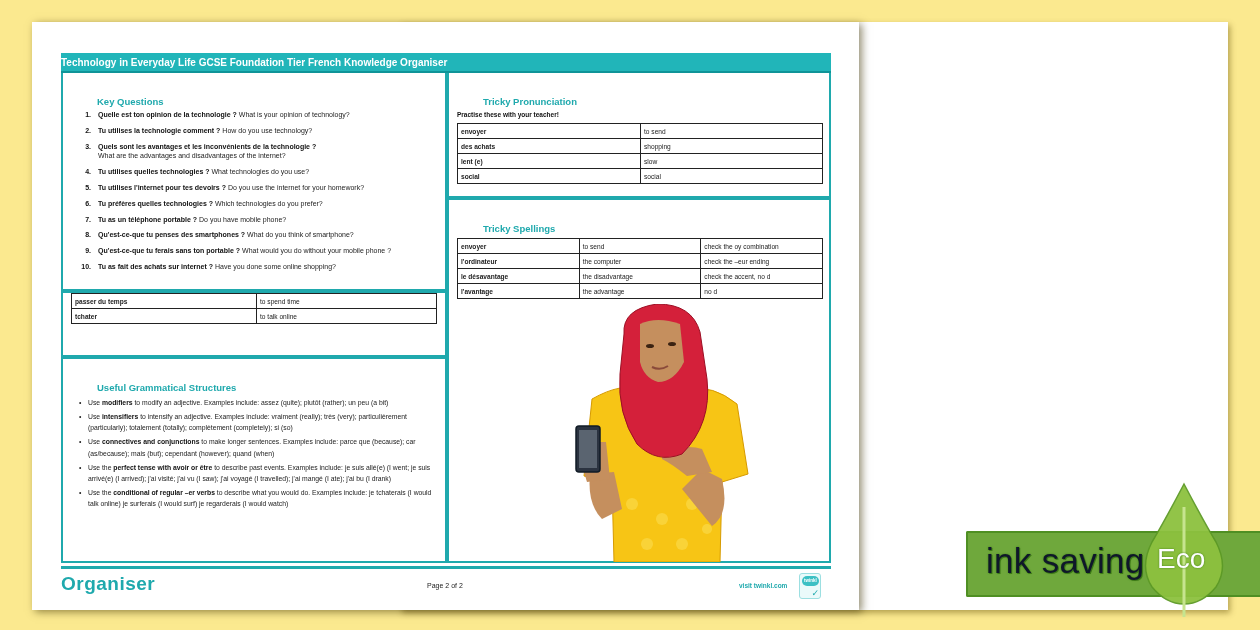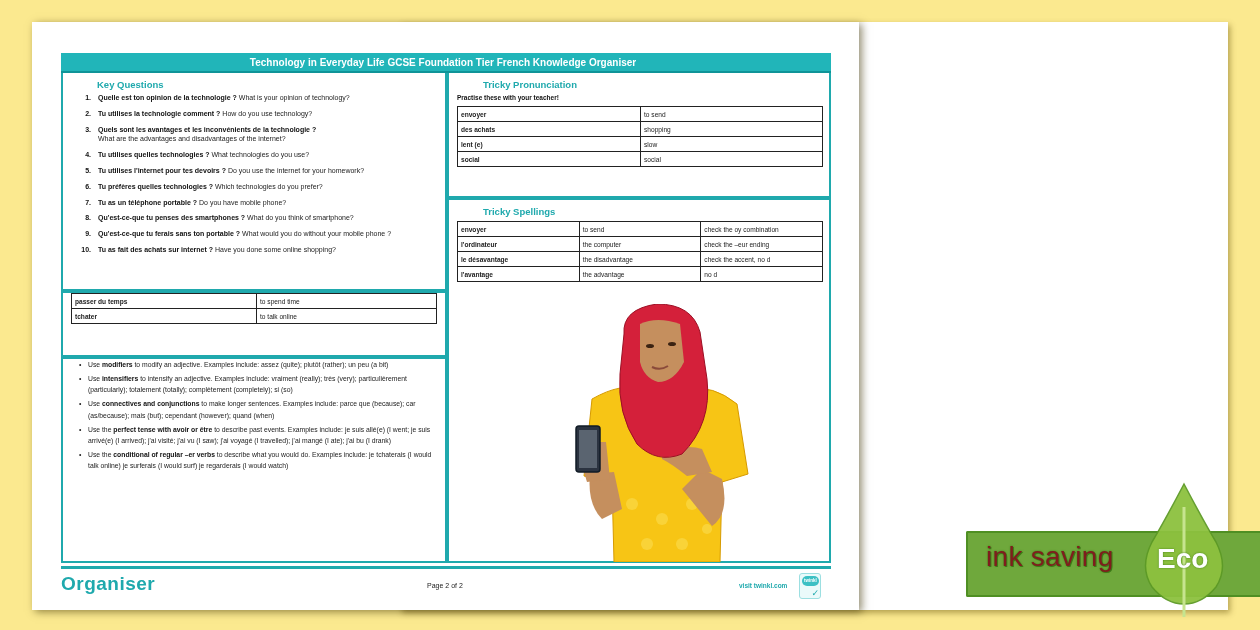--- a/index.html
+++ b/index.html
@@ -3,26 +3,26 @@
 <meta charset="utf-8">
 <style>
   * { box-sizing: border-box; margin: 0; padding: 0; }
   html, body { width: 1260px; height: 630px; overflow: hidden; }
   body { background: #fbe98f; font-family: "Liberation Sans", sans-serif; position: relative; }
 
   .page { position: absolute; background: #fff; box-shadow: 2px 3px 6px rgba(90,70,0,0.45); }
   #page-back { left: 400px; top: 22px; width: 828px; height: 588px; }
   #page-front { left: 32px; top: 22px; width: 827px; height: 588px; box-shadow: 3px 2px 8px rgba(60,50,0,0.55); }
   .title-bar { position: absolute; background: #21b5b9; border-bottom: 2px solid #0f9498; color: #fff; font-weight: bold; font-size: 10px; }
-  #front-title { left: 29px; top: 31px; width: 770px; height: 20px; text-align: center; padding: 4px 6px 0 0; }
+  #front-title { left: 29px; top: 31px; width: 770px; height: 20px; text-align: left; padding: 4px 6px 0 0; }
   #back-title { left: 441px; top: 31px; width: 389px; height: 20px; font-size: 12px; padding: 2px 0 0 10px; }
   #back-title span { margin-left: -8px; }
 
   .panel { position: absolute; border: 2px solid #1fa9ad; border-top: none; background: #fff; }
-  .panel-h { font-weight: bold; font-size: 9.5px; color: #1fa9ad; margin: 6px 0 4px 8px; padding-left: 26px; }
+  .panel-h { font-weight: bold; font-size: 9.5px; color: #1fa9ad; margin: 23px 0 4px 8px; padding-left: 26px; }
 
   #key-q { left: 29px; top: 51px; width: 386px; height: 218px; }
   #key-q ol { list-style: none; margin-left: 12px; }
   #key-q li { font-size: 7px; line-height: 8.6px; margin-bottom: 7.4px; color: #222; display: flex; }
   #key-q li .num { width: 16px; text-align: right; margin-right: 7px; flex-shrink: 0; }
   b, .b { font-weight: bold; color: #111; }
 
   #false-friends { left: 29px; top: 269px; width: 386px; height: 66px; border-top: 2px solid #1fa9ad; }
   #grammar { left: 29px; top: 335px; width: 386px; height: 206px; border-top: 2px solid #1fa9ad; }
   #grammar ul { list-style: none; margin: 0 8px 0 16px; }
@@ -63,23 +63,23 @@
   #adj-h { left: 597px; top: 97px; }
   #verbs-h { left: 597px; top: 223px; }
   #adj-table { position: absolute; left: 596px; top: 111px; width: 194px; }
   #verbs-table { position: absolute; left: 596px; top: 237px; width: 194px; }
   #adj-table td, #verbs-table td { height: 20.8px; font-size: 6.6px; }
   #adj-table td:first-child, #verbs-table td:first-child { width: 97px; font-weight: bold; }
   #back-rule { position: absolute; left: 441px; top: 542px; width: 389px; height: 2px; background: #1fa9ad; }
 
   
   #eco { position: absolute; left: 966px; top: 531px; width: 294px; height: 66px; background: #6fa83c; border: 2px solid #4f8f23; border-right: none; border-radius: 2px 0 0 2px; }
-  #eco-text { position: absolute; left: 18px; top: 8px; font-size: 28px; color: #7f1d1d; font-weight: normal; letter-spacing: 0.3px; text-shadow: 0 0 2px #3d7a17, 1px 1px 0 #3d7a17; }
+  #eco-text { position: absolute; left: 18px; top: 8px; font-size: 35px; color: #0f172a; font-weight: normal; letter-spacing: 0.3px; text-shadow: 0 0 2px #3d7a17, 1px 1px 0 #3d7a17; }
   #eco-leaf { position: absolute; left: 1134px; top: 482px; width: 100px; height: 135px; }
-  #eco-word { position: absolute; left: 1157px; top: 543px; font-size: 28px; font-weight: bold; color: #fff; text-shadow: 0 0 2px #3d7a17; }
+  #eco-word { position: absolute; left: 1157px; top: 543px; font-size: 28px; font-weight: normal; color: #fff; text-shadow: 0 0 2px #3d7a17; }
 </style>
 </head>
 <body>
 
 <div class="page" id="page-back"></div>
 <div id="back-panel"></div>
 <div class="title-bar" id="back-title"><span>Organiser</span></div>
 <div id="back-partial-h">y</div>
 <table class="t" id="nouns-table">
     <tbody id="nouns-body">
@@ -307,20 +307,21 @@
           </tr>
           <tr>
             <td>tchater</td>
             <td>to talk online</td>
           </tr>
         </tbody>
       </table>
   </div>
 
   <div class="panel" id="grammar">
+    <div class="panel-h">Useful Grammatical Structures</div>
     <ul id="gr-list">
         <li><span>Use </span><b>modifiers</b><span> to modify an adjective. Examples include: assez (quite); plutôt (rather); un peu (a bit)</span></li>
         <li><span>Use </span><b>intensifiers</b><span> to intensify an adjective. Examples include: vraiment (really); très (very); particulièrement (particularly); totalement (totally); complètement (completely); si (so)</span></li>
         <li><span>Use </span><b>connectives and conjunctions</b><span> to make longer sentences.  Examples include: parce que (because); car (as/because); mais (but); cependant (however); quand (when)</span></li>
         <li><span>Use the </span><b>perfect tense with avoir or être</b><span> to describe past events.  Examples include: je suis allé(e) (I went; je suis arrivé(e) (I arrived); j'ai visité; j'ai vu (I saw); j'ai voyagé (I travelled); j'ai mangé (I ate); j'ai bu (I drank)</span></li>
         <li><span>Use the </span><b>conditional of regular –er verbs</b><span> to describe what you would do. Examples include: je tchaterais (I would talk online) je surferais (I would surf) je regarderais (I would watch)</span></li>
       </ul>
   </div>
 
   <div class="panel" id="spell">

